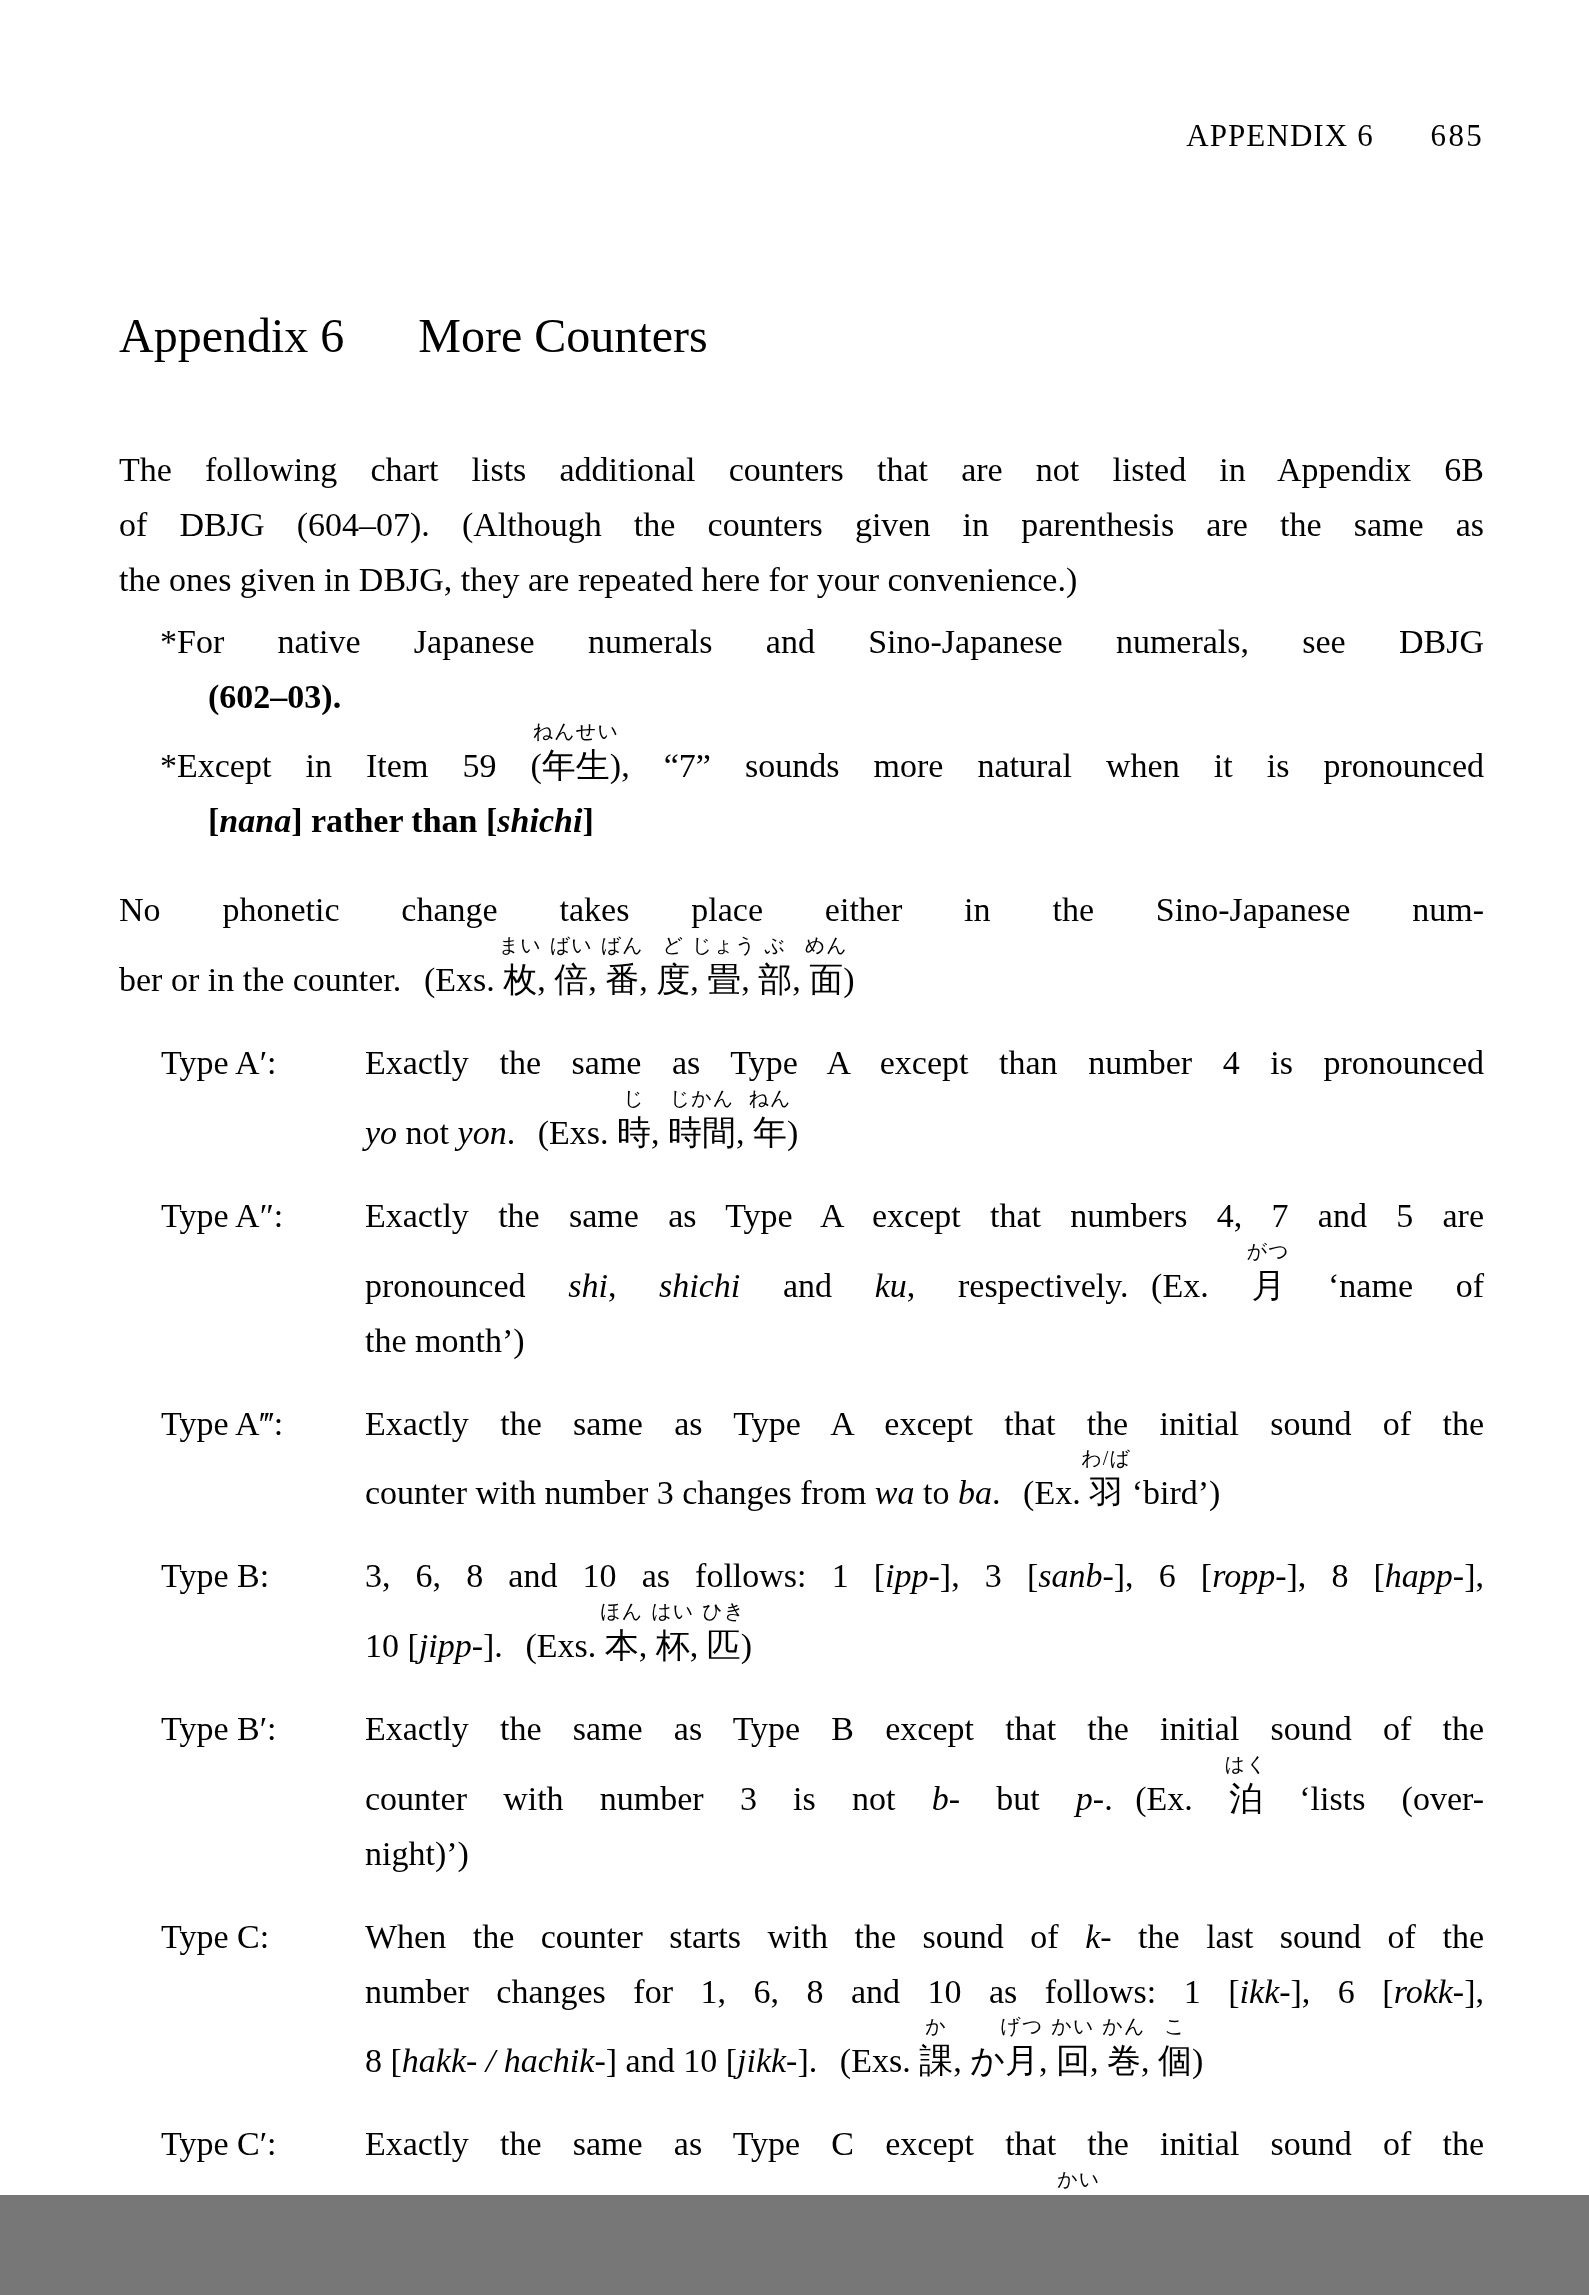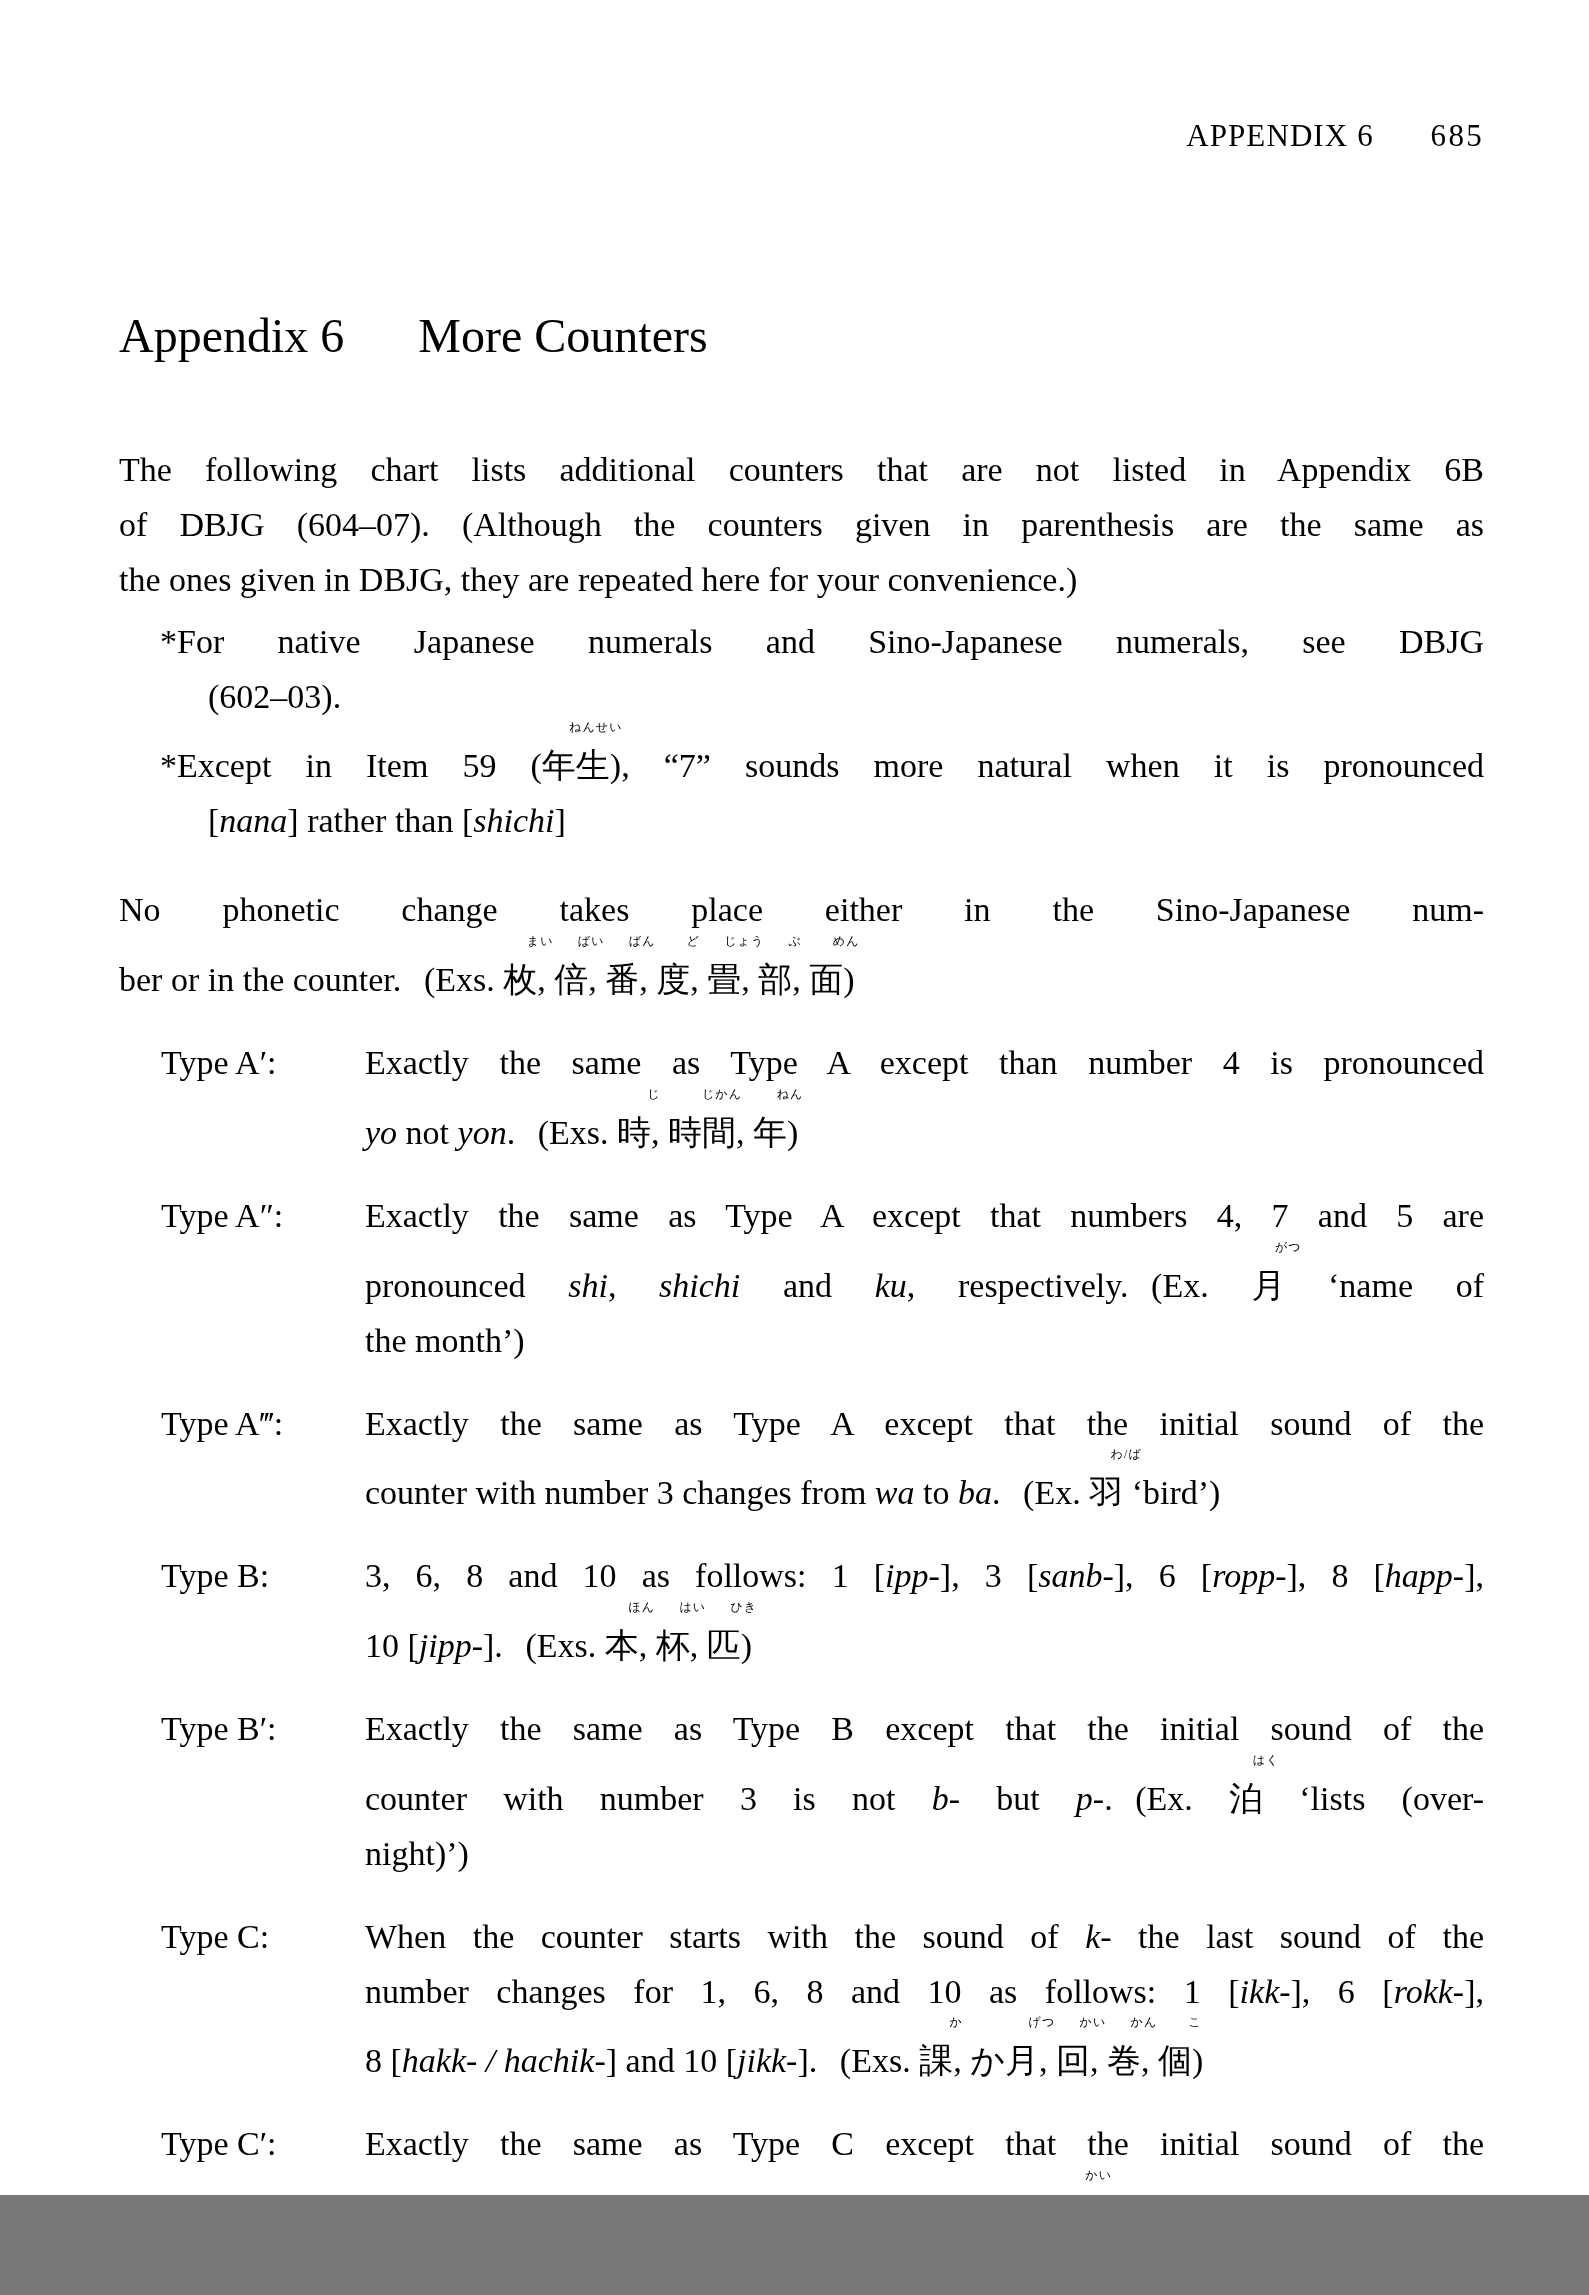--- a/index.html
+++ b/index.html
@@ -26,27 +26,27 @@
   .notes{margin-top:6.8px;}
   .types{margin-top:34px;}
   .type-row{display:flex;margin-top:28px;}
   .type-row:first-child{margin-top:0;}
   .type-label{flex:0 0 246px;padding-left:42px;box-sizing:border-box;white-space:nowrap;}
   .type-desc{flex:1 1 auto;min-width:0;}
   .line{}
   .line.j{text-align:justify;text-align-last:justify;}
   .line.rl{padding-top:14.7px;}
   .line.ind1{padding-left:41px;}
-  .line.ind2{padding-left:89px;}
+  .line.ind2{padding-left:89px;font-weight:bold;}
   i{font-style:italic;}
   .sep{display:inline-block;width:22.6px;}
   .rb{position:relative;display:inline-block;line-height:inherit;}
   .rb .rt{
     position:absolute;left:50%;transform:translateX(-50%);
-    top:-17px;font-size:12px;line-height:1;white-space:nowrap;letter-spacing:1.1px;margin-left:20px;
+    top:-17px;font-size:20px;line-height:1;white-space:nowrap;letter-spacing:1.1px;
   }
 </style>
 </head>
 <body>
 
 <div class="page">
 
   <div class="running-header">
     <span>APPENDIX 6</span>
     <span class="pgnum">685</span>

